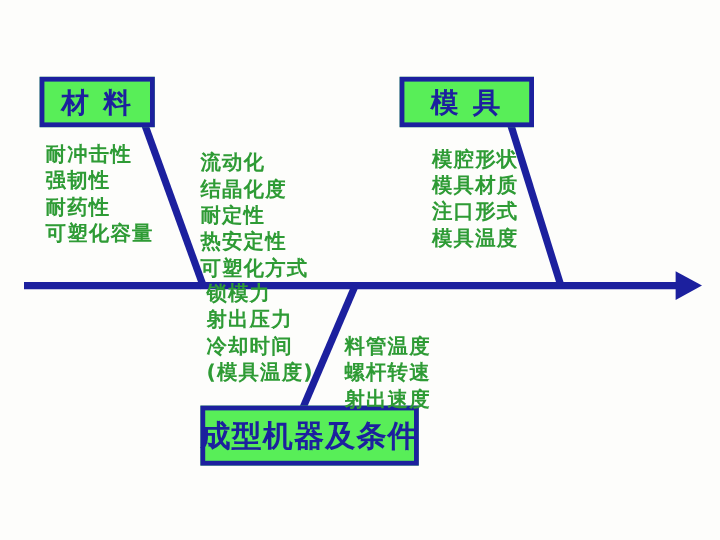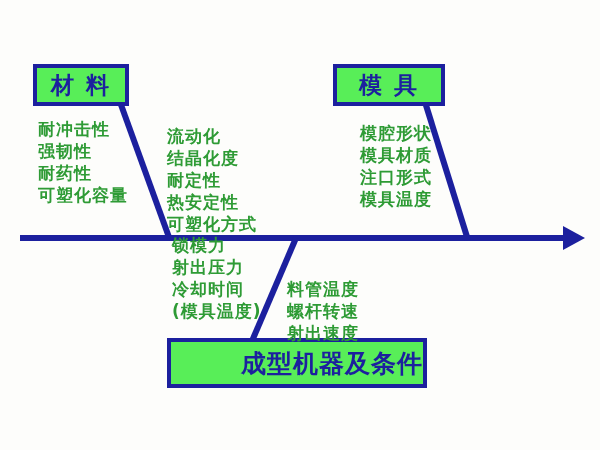--- a/index.html
+++ b/index.html
@@ -47,21 +47,21 @@
   </svg>
 
   <div class="label-box small" style="left:33px;top:64px;width:96px;height:42px;">
     <span>材 料</span>
   </div>
 
   <div class="label-box small" style="left:333px;top:64px;width:112px;height:42px;text-align:center;">
     <span>模 具</span>
   </div>
 
-  <div class="label-box wide" style="left:167px;top:338px;width:260px;height:50px;justify-content:flex-end;">
+  <div class="label-box wide" style="left:167px;top:338px;width:182px;height:50px;">
     <span>成型机器及条件</span>
   </div>
 
   <div class="col" style="left:38px;top:118px;">
     <div>耐冲击性</div>
     <div>强韧性</div>
     <div>耐药性</div>
     <div>可塑化容量</div>
   </div>
 

